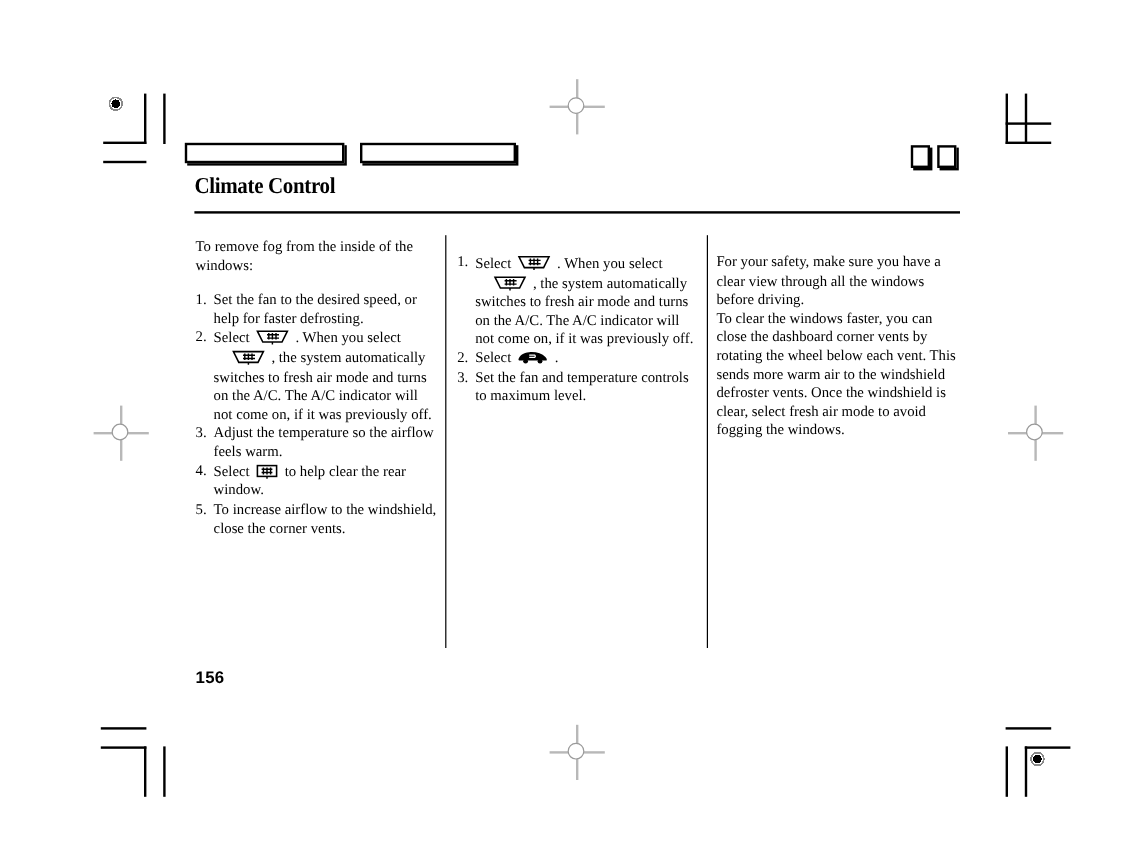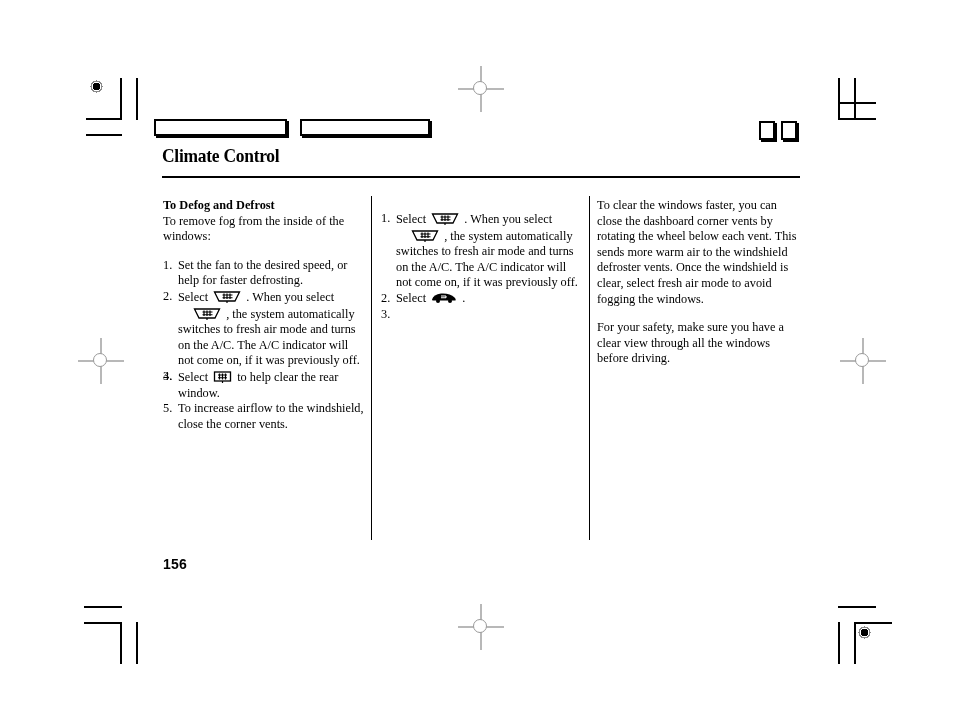--- a/index.html
+++ b/index.html
@@ -199,21 +199,20 @@
 <div class="bar-box" style="left:759px; top:121px; width:16px; height:19px;"></div>
 <div class="bar-box" style="left:781px; top:121px; width:16px; height:19px;"></div>
 
 <div class="page-title">Climate Control</div>
 <div class="title-rule"></div>
 
 <div class="col-divider" id="div1"></div>
 <div class="col-divider" id="div2"></div>
 
 <div class="col" id="col1">
-  <div class="subhead">To Defog and Defrost</div>
   <p class="para">To remove fog from the inside of the windows:</p>
 
   <ol class="steps">
     <li>
       <span class="num">1.</span>
       <span>Set the fan to the desired speed, or help for faster defrosting.</span>
     </li>
     <li>
       <span class="num">2.</span>
       <span>Select</span>
@@ -232,20 +231,21 @@
           <path d="M3 6 L53 6 L44 24 L12 24 Z" fill="none" stroke="#000" stroke-width="2.6"></path>
           <path d="M22 9 v11 M28 9 v11 M34 9 v11" stroke="#000" stroke-width="2.4"></path>
           <path d="M19 12 h20 M19 17.5 h20" stroke="#000" stroke-width="2.4"></path>
           <path d="M28 24 L28 28" stroke="#000" stroke-width="2.4"></path>
         </svg>
       </span>
       <span>, the system automatically switches to fresh air mode and turns on the A/C. The A/C indicator will not come on, if it was previously off.</span>
     </li>
     <li>
       <span class="num">3.</span>
+      <span>Adjust the temperature so the airflow feels warm.</span>
     </li>
     <li>
       <span class="num">4.</span>
       <span>Select</span>
       <span class="icon icon-rear">
         <svg viewBox="0 0 38 30" xmlns="http://www.w3.org/2000/svg">
           <rect x="3" y="6" width="32" height="18" fill="none" stroke="#000" stroke-width="2.6"></rect>
           <path d="M13 9 v12 M19 9 v12 M25 9 v12" stroke="#000" stroke-width="2.4"></path>
           <path d="M10 12 h18 M10 17.5 h18" stroke="#000" stroke-width="2.4"></path>
           <path d="M19 24 v4" stroke="#000" stroke-width="2.4"></path>
@@ -294,22 +294,23 @@
           <path d="M2 17 C4 10 10 6 20 5 C31 4 41 7 47 13 C49 15 50 17 49 19 L3 19 Z" fill="#000"></path>
           <circle cx="14" cy="20" r="4" fill="#000"></circle>
           <circle cx="38" cy="20" r="4" fill="#000"></circle>
           <path d="M20 10 h10 M20 13.5 h10 M30 10 v3.5" fill="none" stroke="#fff" stroke-width="2.2"></path>
         </svg>
       </span>
       <span>.</span>
     </li>
     <li>
       <span class="num">3.</span>
+      <span>Set the fan and temperature controls to maximum level.</span>
     </li>
   </ol>
 </div>
 
 <div class="col" id="col3">
+  <p class="para gap">For your safety, make sure you have a clear view through all the windows before driving.</p>
   <p class="para">To clear the windows faster, you can close the dashboard corner vents by rotating the wheel below each vent. This sends more warm air to the windshield defroster vents. Once the windshield is clear, select fresh air mode to avoid fogging the windows.</p>
-  <p class="para gap">For your safety, make sure you have a clear view through all the windows before driving.</p>
 </div>
 
 <div class="page-number">156</div>
 
 </body></html>

